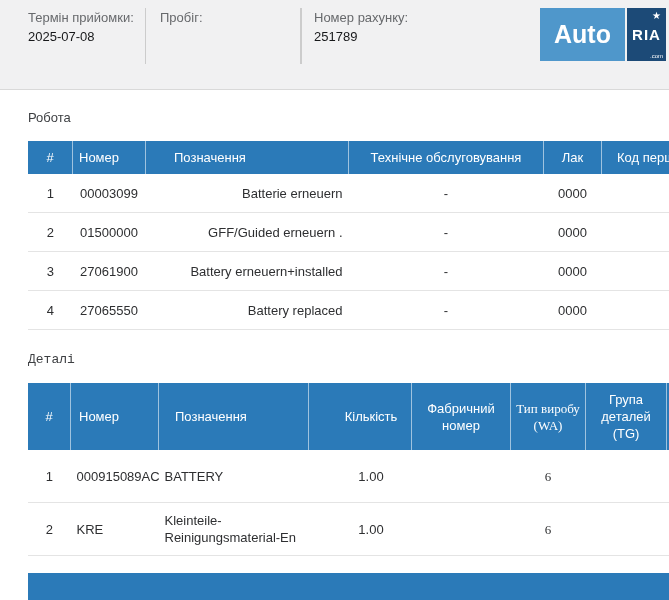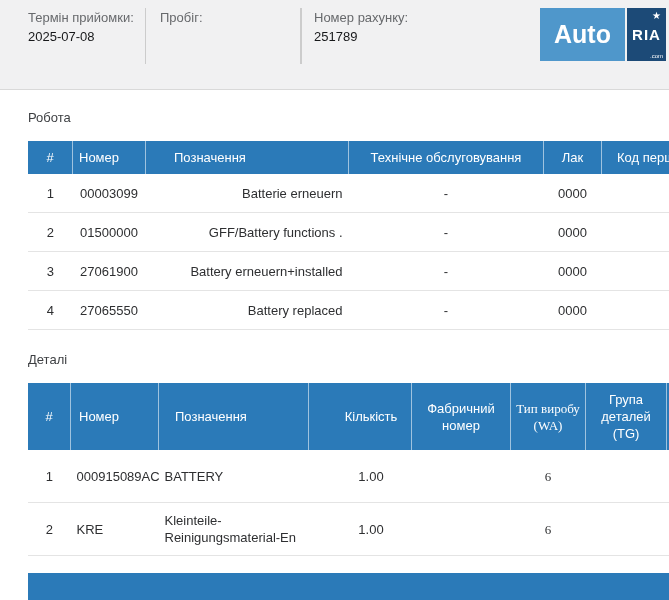--- a/index.html
+++ b/index.html
@@ -40,21 +40,21 @@
   .logo-ria {
     width: 39px; background: #1c4a77; color: #fff; position: relative;
     display: flex; align-items: center; justify-content: center;
     font-size: 15px; font-weight: bold; letter-spacing: 1px;
   }
   .logo-ria .star { position: absolute; top: 2px; right: 4px; font-size: 10px; font-weight: normal; }
   .logo-ria .com  { position: absolute; bottom: 2px; right: 3px; font-size: 6px; font-weight: normal; letter-spacing: 0; }
 
   
   .section-title { margin: 20px 0 16px 28px; font-size: 13px; color: #3d3f42; }
-  .section-title.second { margin-top: 22px; }
+  .section-title.second { margin-top: 22px; font-family: Liberation Mono, monospace; }
 
   
   table.tbl { border-collapse: collapse; table-layout: fixed; margin-left: 28px; width: 692px; }
   .tbl th {
     background: #2b7ab8; color: #ffffff; font-weight: 400; font-size: 13px;
     border-right: 1px solid rgba(255,255,255,0.55);
     vertical-align: middle; text-align: center; padding: 0 6px;
     line-height: 17px;
   }
   .tbl th:last-child { border-right: none; }
@@ -147,21 +147,21 @@
         <td class="c2">00003099</td>
         <td class="c3">Batterie erneuern</td>
         <td class="c4">-</td>
         <td class="c5">0000</td>
         <td class="c6"></td>
 
       </tr>
       <tr>
         <td class="c1">2</td>
         <td class="c2">01500000</td>
-        <td class="c3">GFF/Battery functions .</td>
+        <td class="c3">GFF/Guided erneuern .</td>
         <td class="c4">-</td>
         <td class="c5">0000</td>
         <td class="c6"></td>
 
       </tr>
       <tr>
         <td class="c1">3</td>
         <td class="c2">27061900</td>
         <td class="c3">Battery erneuern+installed</td>
         <td class="c4">-</td>

